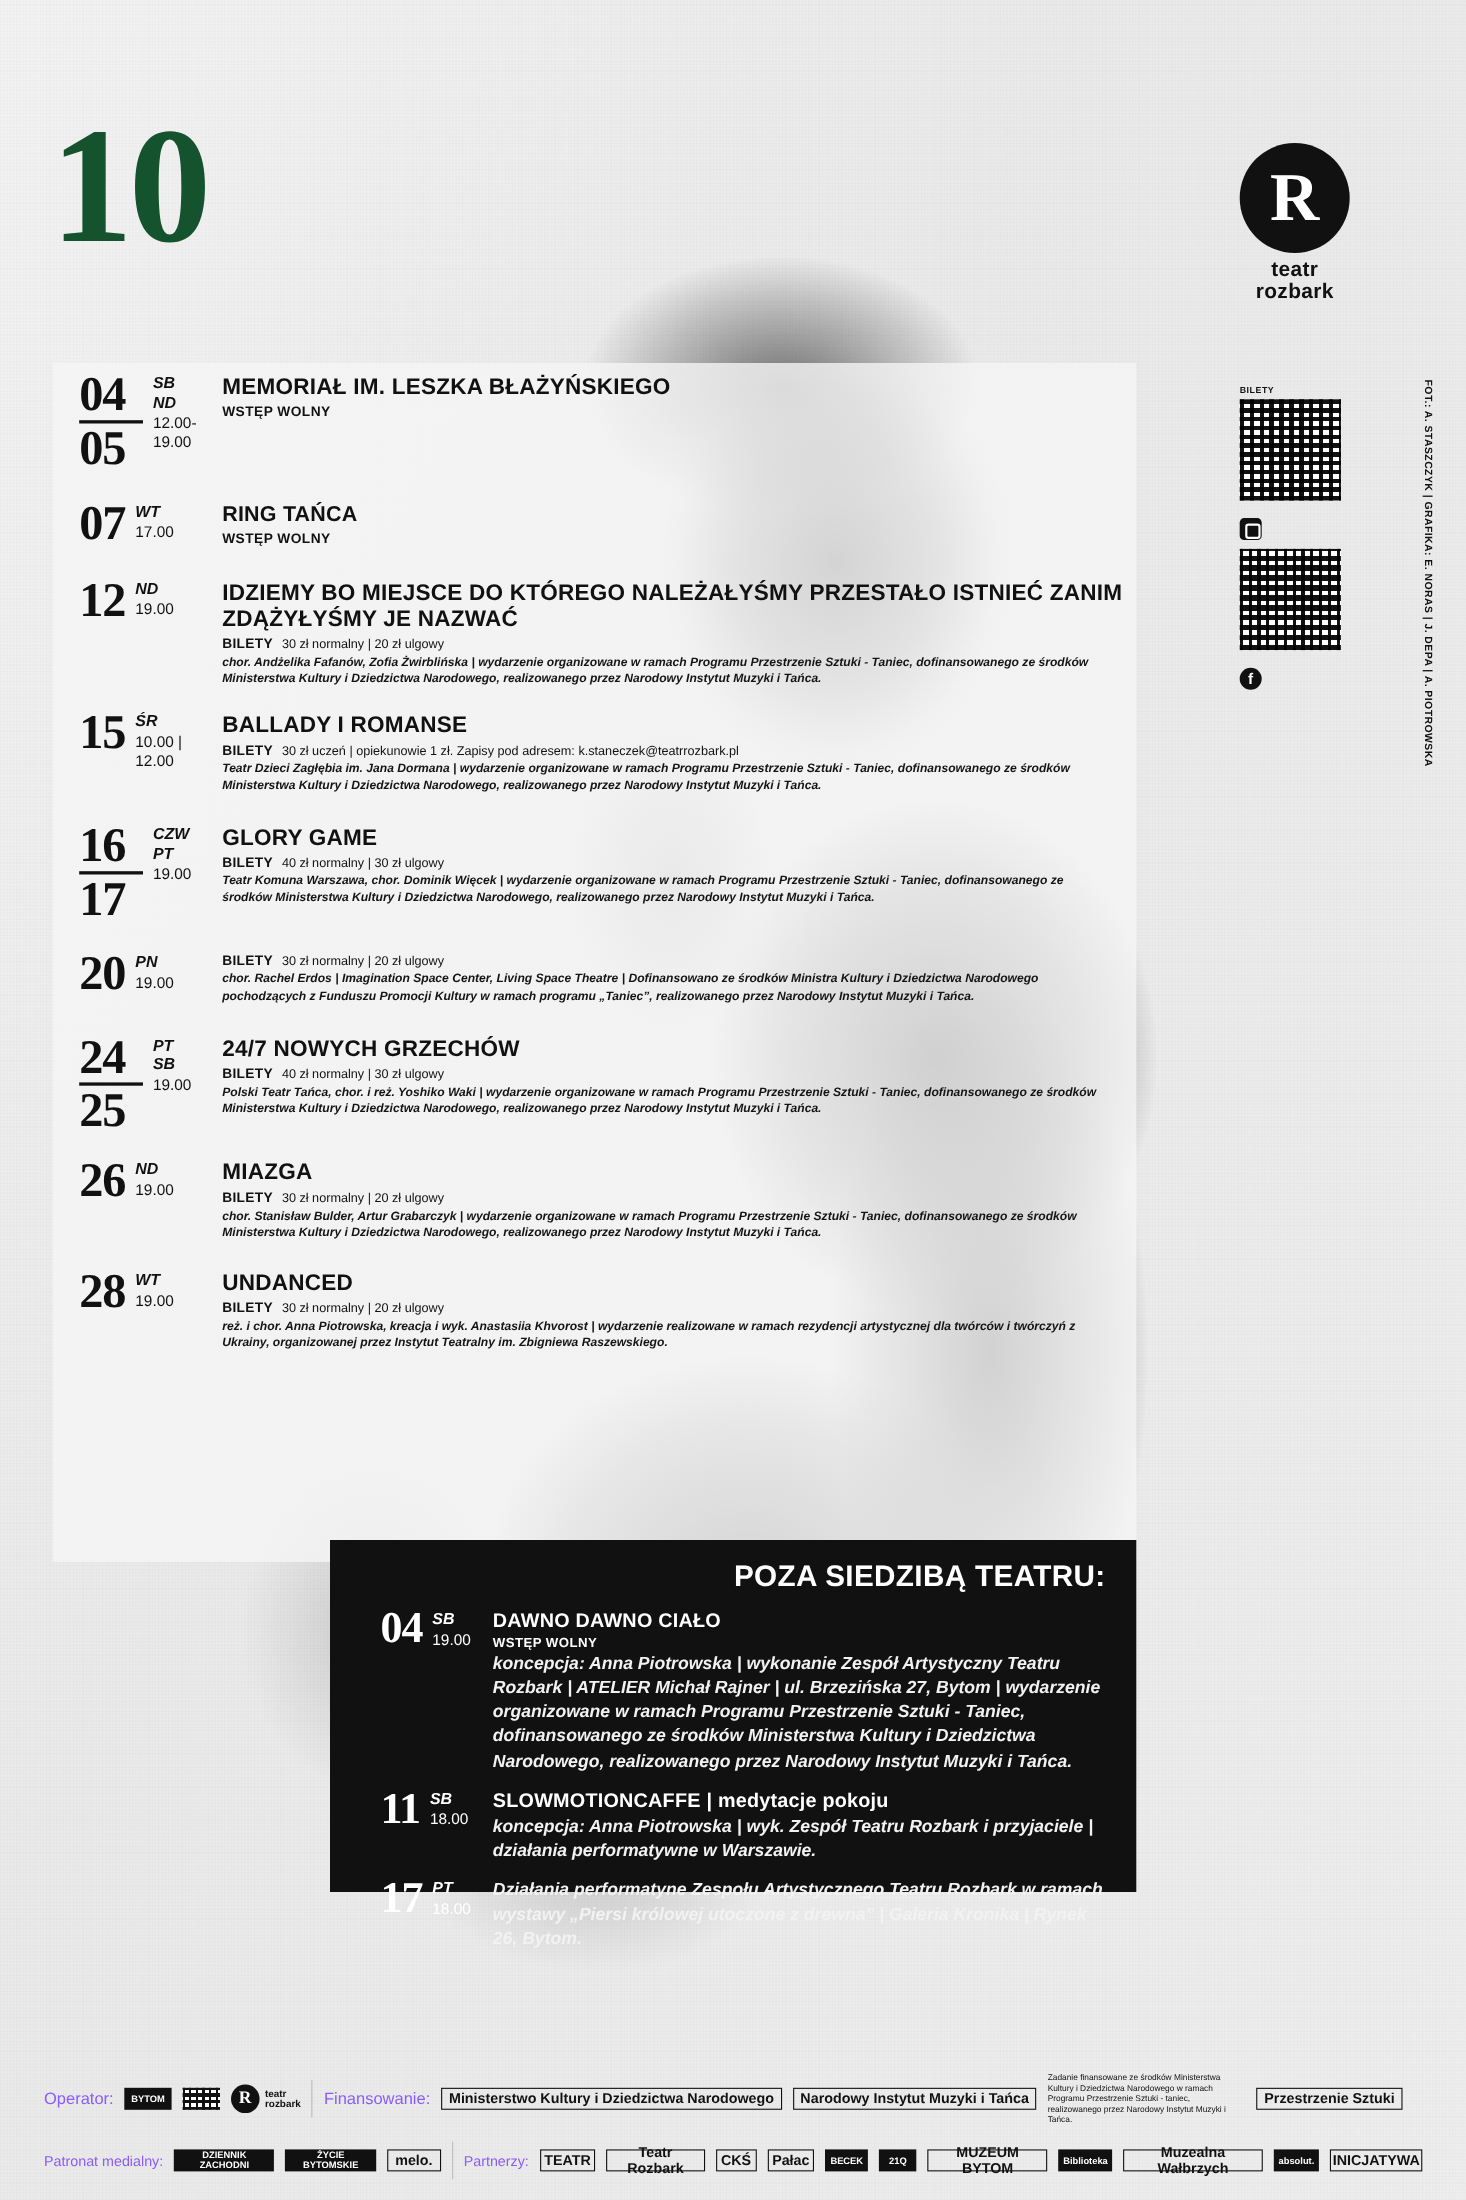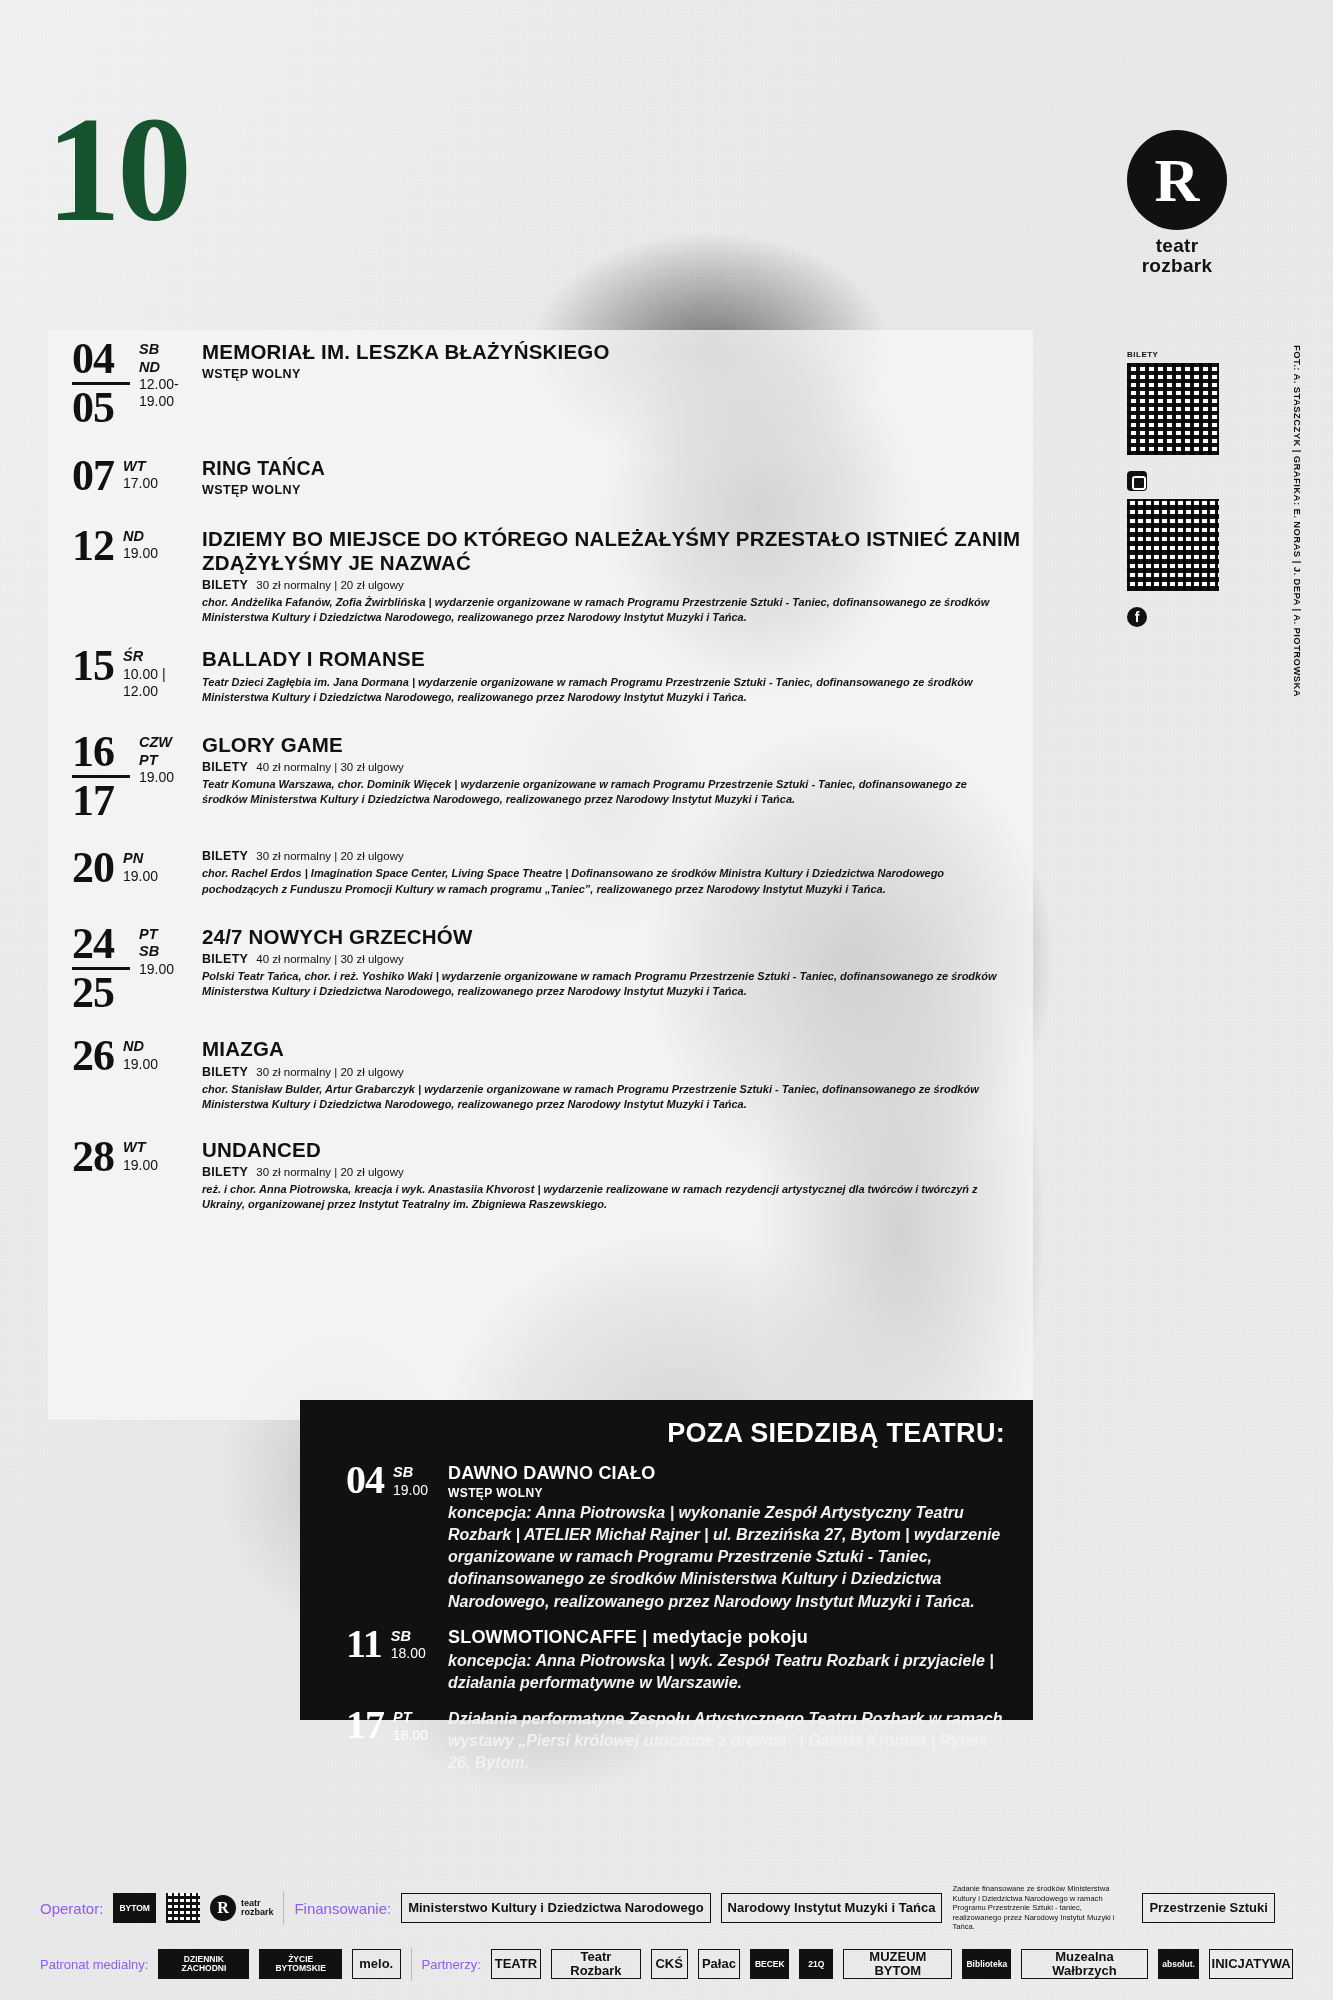--- a/index.html
+++ b/index.html
@@ -161,21 +161,21 @@
   .panel .title { color: #fff; font-size: 18px; margin-bottom: 2px; }
   .panel .free { color: #fff; font-size: 12px; }
   .panel .desc { color: #f2f2f2; font-size: 16px; max-width: 590px; }
 
   
   .footer { position: absolute; left: 0; bottom: 0; width: 1333px; height: 120px; }
   .frow { display: flex; align-items: center; gap: 10px; padding: 0 40px; height: 56px; }
   .flabel { font-size: 15px; font-weight: 400; color: #8b5cf6; white-space: nowrap; }
   .flabel.small { font-size: 13px; }
   .fmark {
-    height: 30px; min-width: 34px; padding: 0 6px;
+    height: 20px; min-width: 34px; padding: 0 6px;
     background: #111; color: #fff; font-size: 8.5px; font-weight: 700;
     display: flex; align-items: center; justify-content: center; text-align: center;
     line-height: 1.05;
   }
   .fmark.light {
     background: transparent; color: #111; border: none;
     font-size: 13px;
   }
   .fmark.qrm {
     background-color: #fff;
@@ -277,20 +277,23 @@
     <div class="datecol">
       <div class="daynum">15</div>
       <div class="dmeta">
         <div class="dow">ŚR</div>
         <div class="time">10.00 |</div>
         <div class="time">12.00</div>
       </div>
     </div>
     <div class="info">
       <div class="title big">BALLADY I ROMANSE</div>
+      <div class="tickets">
+        <b>BILETY</b><span>30 zł uczeń | opiekunowie 1 zł. Zapisy pod adresem: k.staneczek@teatrrozbark.pl</span>
+      </div>
       <div class="desc">Teatr Dzieci Zagłębia im. Jana Dormana | wydarzenie organizowane w ramach Programu Przestrzenie Sztuki - Taniec, dofinansowanego ze środków Ministerstwa Kultury i Dziedzictwa Narodowego, realizowanego przez Narodowy Instytut Muzyki i Tańca.</div>
     </div>
   </div>
 
   <div class="row" style="margin-top:26px">
     <div class="datecol">
       <div class="daynum stacked">
         <span>16</span>
         <span class="sep"></span>
         <span>17</span>

